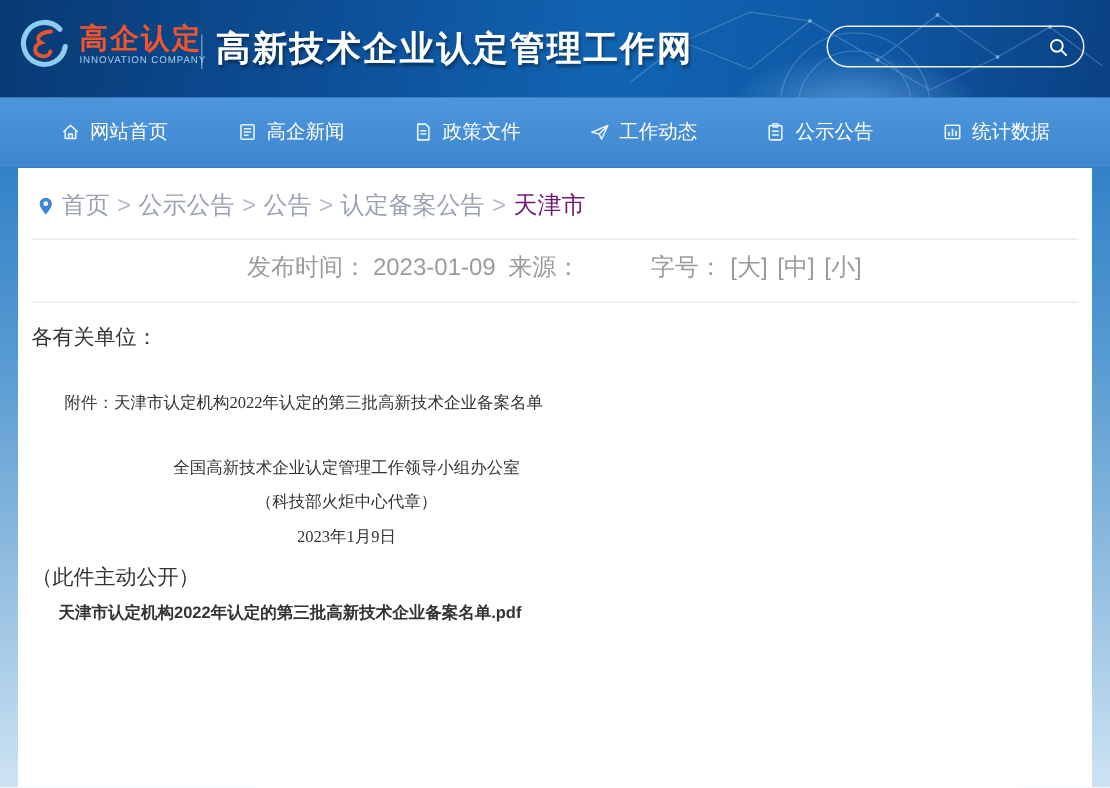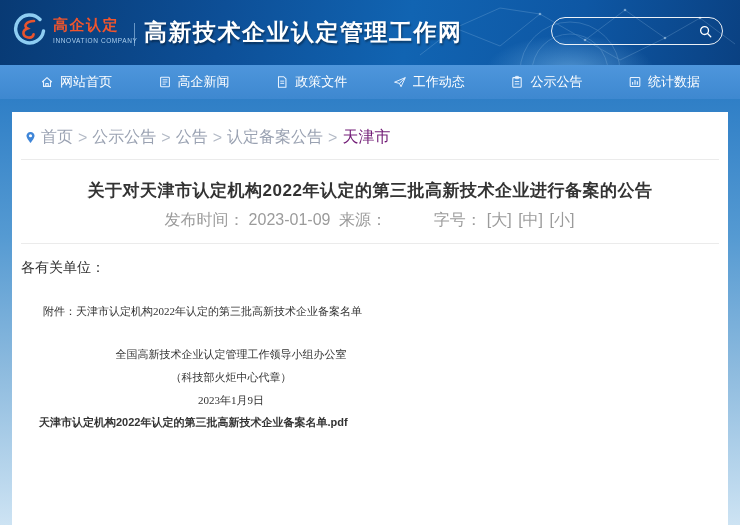--- a/index.html
+++ b/index.html
@@ -8,33 +8,33 @@
         background:linear-gradient(180deg,#135b9f 0%,#2e7ec6 18%,#559ad2 45%,#8cbade 70%,#cde3f3 100%);}
 
   
   .topbar{position:absolute;top:0;left:0;width:740px;height:65px;
     background:
       radial-gradient(120px 50px at 570px 70px, rgba(140,200,245,.5), rgba(140,200,245,0) 70%),
       linear-gradient(100deg,#083a74 0%,#0d4f97 30%,#1164b2 55%,#0e57a4 78%,#0a4182 100%);}
   .netpattern{position:absolute;right:0;top:0;pointer-events:none;}
   .brand{position:absolute;left:11px;top:13px;display:flex;align-items:center;gap:6px;}
   .logotext{display:flex;flex-direction:column;}
-  .logoname{font-size:15px;font-weight:bold;color:#f2552c;letter-spacing:1.5px;line-height:18px;font-family:Liberation Mono, monospace;}
+  .logoname{font-size:19px;font-weight:bold;color:#f2552c;letter-spacing:1.5px;line-height:18px;}
   .logosub{font-size:6.5px;color:#a9cdec;letter-spacing:.6px;margin-top:1px;}
   .vdiv{position:absolute;left:134px;top:23px;height:23px;width:1px;background:rgba(180,215,245,.55);}
   .sitetitle{position:absolute;left:144px;top:17px;margin:0;font-size:23px;font-weight:bold;color:#fff;
     letter-spacing:1.5px;text-shadow:1px 2px 2px rgba(0,0,0,.4);white-space:nowrap;}
   .searchbox{position:absolute;left:551px;top:17px;width:172px;height:28px;border:1px solid rgba(255,255,255,.92);
     border-radius:15px;display:flex;align-items:center;box-sizing:border-box;}
   .searchinput{flex:1;min-width:0;background:transparent;border:none;outline:none;color:#fff;font-size:13px;
     padding:0 4px 0 14px;height:100%;}
   .searchbtn{background:none;border:none;padding:0 9px 0 0;margin:0;cursor:pointer;display:flex;align-items:center;}
 
   
-  .mainnav{position:absolute;top:65px;left:0;width:740px;height:34px;
+  .mainnav{position:absolute;top:65px;left:0;width:740px;height:46px;
     background:linear-gradient(180deg,#4e96dc,#3e88d0);
     display:flex;justify-content:space-between;align-items:center;padding:0 40px;box-sizing:border-box;}
   .navitem{display:flex;align-items:center;gap:6px;color:#fff;font-size:13px;text-decoration:none;cursor:pointer;white-space:nowrap;}
 
   
   .card{position:absolute;left:12px;top:112px;width:716px;height:413px;background:#fff;box-sizing:border-box;padding:0 9px;}
   .crumbs{padding:15px 4px 11px 4px;font-size:16px;color:#9aa2b2;display:flex;align-items:center;gap:5px;
     border-bottom:1px solid #ebebeb;}
   .crumbs a{color:#9aa2b2;text-decoration:none;cursor:pointer;}
   .crumbs .sep{color:#b3bac6;}
@@ -166,35 +166,35 @@
       <span class="sep">&gt;</span>
       <a>公示公告</a>
       <span class="sep">&gt;</span>
       <a>公告</a>
       <span class="sep">&gt;</span>
       <a>认定备案公告</a>
       <span class="sep">&gt;</span>
       <span class="cur">天津市</span>
     </div>
 
-    <h2 class="arttitle">关于对天津市认定机构2022年认定的第三批高新技术企业进行备案的公告</h2>
 
     <div class="meta">
       <span class="sp">发布时间：</span><span class="sp">2023-01-09</span>
       <span class="sp">来源：</span>
       <span class="gap"></span>
       <span class="sp">字号：</span><a>[大]</a>
       <a>[中]</a>
       <a>[小]</a>
     </div>
 
     <article class="body">
       <p class="salut">各有关单位：</p>
       <p class="attach">附件：天津市认定机构2022年认定的第三批高新技术企业备案名单</p>
       <div class="sig">
         <p>全国高新技术企业认定管理工作领导小组办公室</p>
         <p>（科技部火炬中心代章）</p>
         <p>2023年1月9日</p>
       </div>
+      <p class="open">（此件主动公开）</p>
       <a class="pdf">天津市认定机构2022年认定的第三批高新技术企业备案名单.pdf</a>
     </article>
   </main>
 </div>
 
 </body></html>

